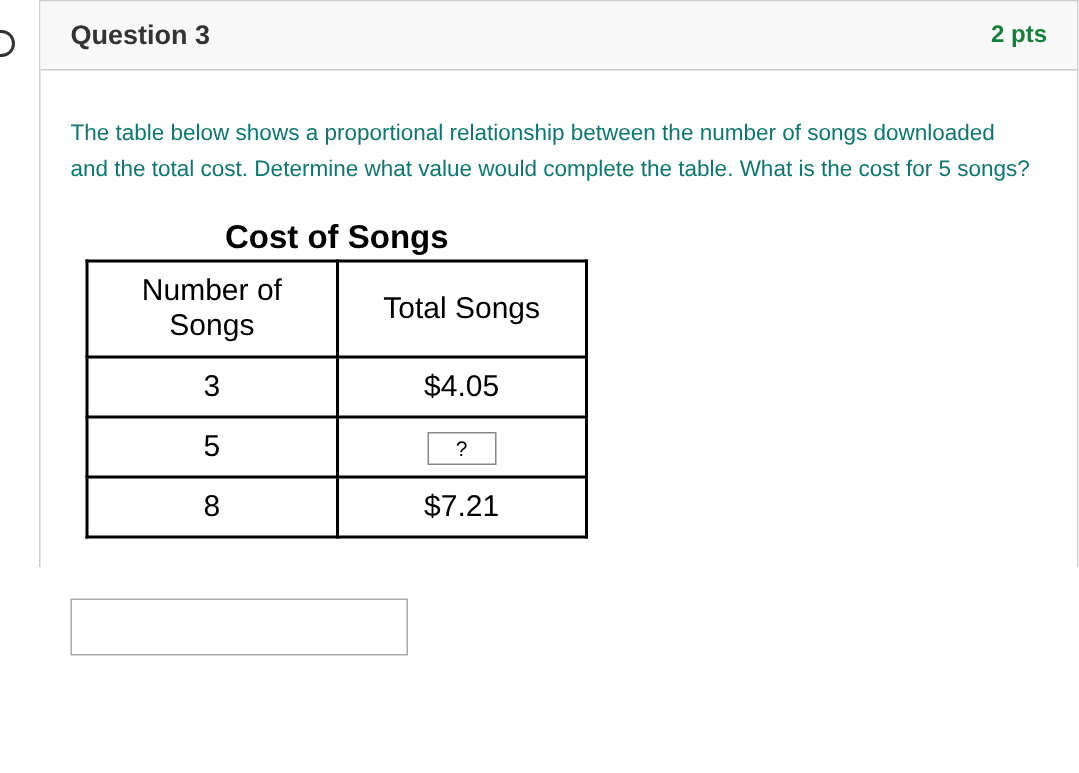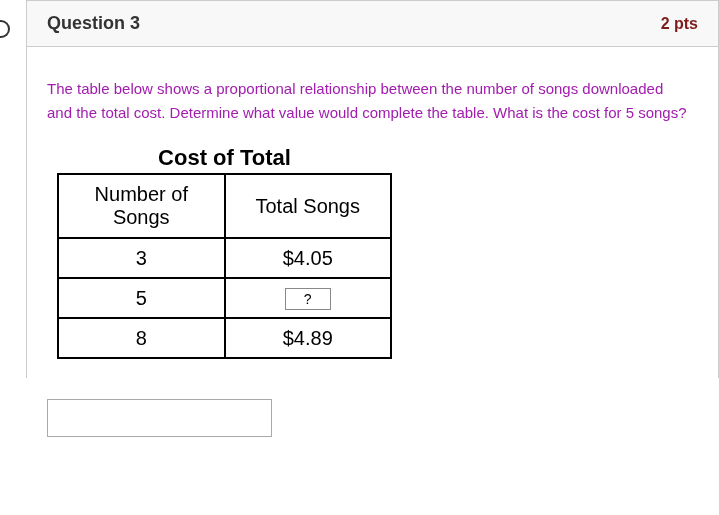--- a/index.html
+++ b/index.html
@@ -41,29 +41,29 @@
       background: #f8f8f8;
     }
     .question-title {
       font-size: 18px;
       font-weight: bold;
       color: #333;
     }
     .points {
       font-size: 16px;
       font-weight: bold;
-      color: #7f1d1d;
+      color: #15803d;
     }
     .question-body {
       padding: 30px 20px 20px 20px;
     }
     .question-text {
       font-size: 15px;
       line-height: 1.6;
-      color: #a21caf;
+      color: #0f766e;
       margin-bottom: 20px;
       max-width: 640px;
     }
     .table-wrapper {
       margin-top: 10px;
       margin-bottom: 40px;
     }
     .table-title {
       font-size: 22px;
       font-weight: bold;
@@ -120,42 +120,42 @@
 <div class="container">
   <div class="question-header">
     <div class="question-title">Question 3</div>
     <div class="points">2 pts</div>
   </div>
 
   <div class="question-body">
     <p class="question-text">The table below shows a proportional relationship between the number of songs downloaded and the total cost.  Determine what value would complete the table.  What is the cost for 5 songs?</p>
 
     <div class="table-wrapper">
-      <div class="table-title">Cost of Total</div>
+      <div class="table-title">Cost of Songs</div>
       <table class="data-table">
         <thead>
           <tr>
             <th>Number of Songs</th>
             <th>Total Songs</th>
           </tr>
         </thead>
         <tbody>
           <tr>
             <td>3</td>
             <td>$4.05</td>
           </tr>
           <tr>
             <td>5</td>
             <td>
               <span class="unknown-box">?</span>
             </td>
           </tr>
           <tr>
             <td>8</td>
-            <td>$4.89</td>
+            <td>$7.21</td>
           </tr>
         </tbody>
       </table>
     </div>
 
     <input type="text" class="answer-input" value="" style="">
   </div>
 </div>
 
 </body></html>

